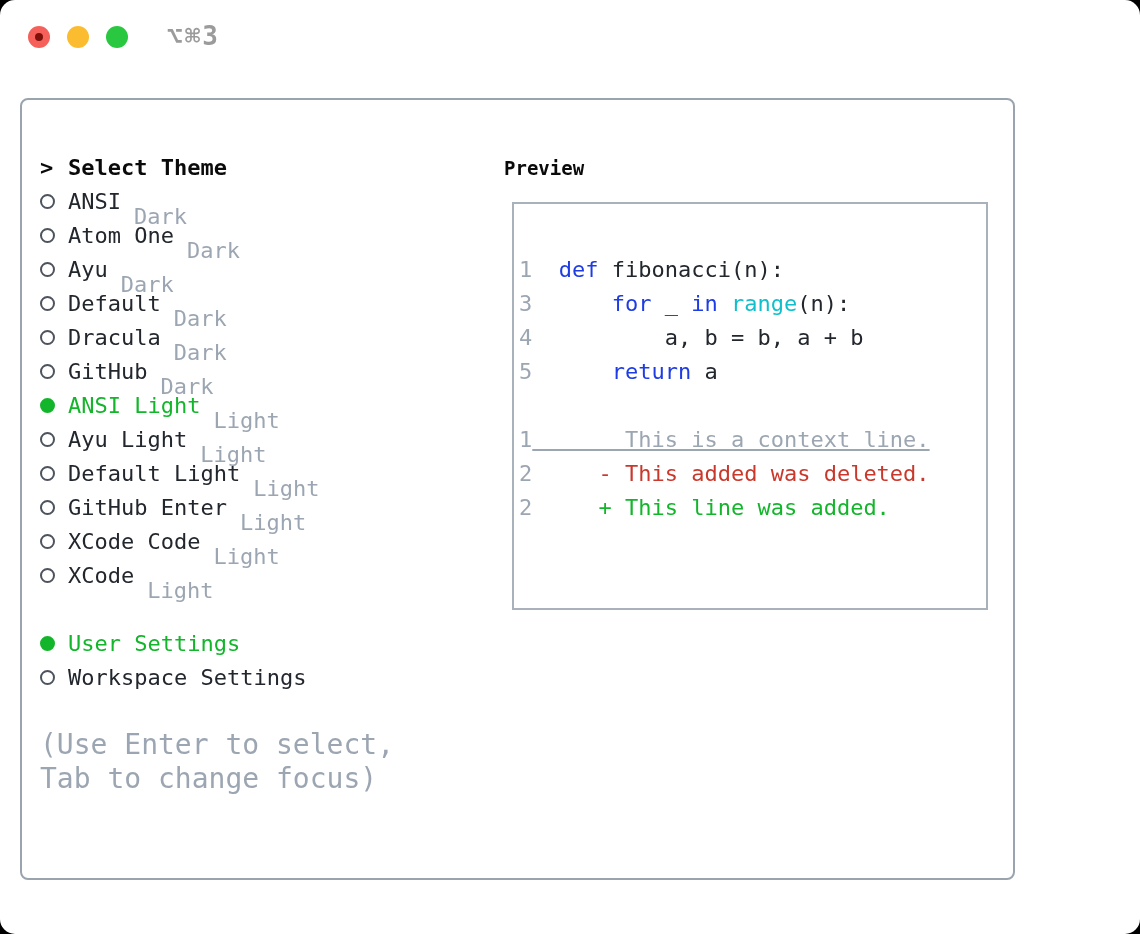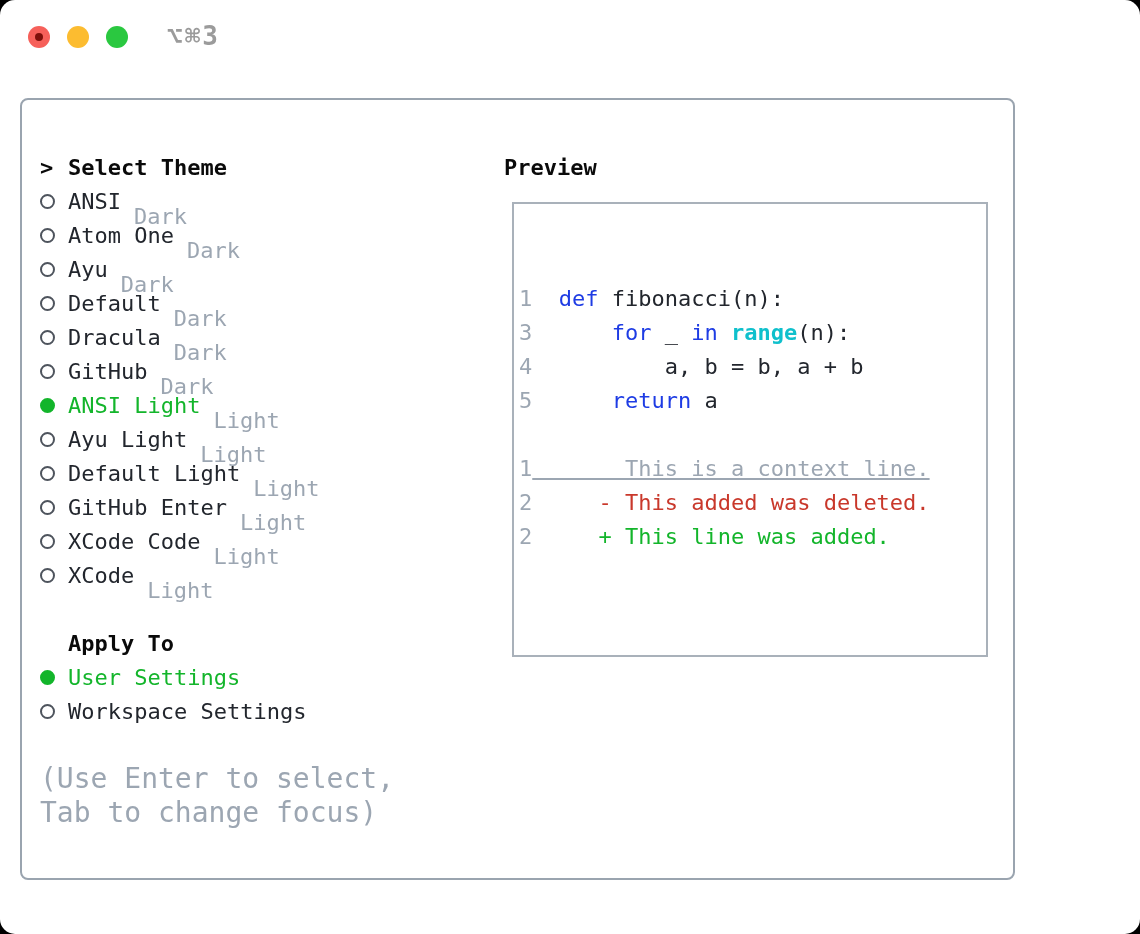--- a/index.html
+++ b/index.html
@@ -41,27 +41,27 @@
   .radio{width:15px;height:15px;border:2px solid var(--circle);border-radius:50%;}
   .radio.sel{background:var(--green);border-color:var(--green);}
   .hdr-label{font-weight:700;color:var(--hdr);}
   .t-label{color:var(--fg);}
   .row.selected .t-label{color:var(--green);}
   .t-suffix{color:var(--muted);margin-left:13px;margin-top:30px;}
   .spacer{height:34px;}
   .hint{width:420px;font-size:28px;line-height:34px;color:var(--muted);}
 
   
-  .preview-title{position:absolute;left:482px;top:51px;height:34px;line-height:34px;font-size:22px;font-weight:700;color:var(--hdr);}
-  .preview-pane{position:absolute;left:490px;top:102px;width:476px;height:455px;border:2px solid #a9b1ba;background:#fff;padding:78px 0 0 5px;}
+  .preview-title{position:absolute;left:482px;top:51px;height:34px;line-height:34px;font-size:19px;font-weight:700;color:var(--hdr);}
+  .preview-pane{position:absolute;left:490px;top:102px;width:476px;height:408px;border:2px solid #a9b1ba;background:#fff;padding:49px 0 0 5px;}
   .code-line{white-space:pre;height:34px;line-height:34px;font-size:22px;}
   .lineno{color:var(--muted);}
   .c-fg{color:var(--fg);}
   .c-blue{color:var(--blue);}
-  .c-cyan{color:var(--cyan);font-weight:bold;}
+  .c-cyan{color:var(--cyan);}
   .c-green{color:var(--green);}
   .c-red{color:var(--red);}
   .c-gray{color:var(--muted);text-decoration:underline;}
 </style>
 </head>
 <body>
 
 <div class="window">
 
   <div class="titlebar">
@@ -93,24 +93,20 @@
           <div class="row selected"><span class="marker"><span class="radio sel"></span></span><span class="t-label">ANSI Light</span><span class="t-suffix">Light</span></div>
           <div class="row"><span class="marker"><span class="radio"></span></span><span class="t-label">Ayu Light</span><span class="t-suffix">Light</span></div>
           <div class="row"><span class="marker"><span class="radio"></span></span><span class="t-label">Default Light</span><span class="t-suffix">Light</span></div>
           <div class="row"><span class="marker"><span class="radio"></span></span><span class="t-label">GitHub Enter</span><span class="t-suffix">Light</span></div>
           <div class="row"><span class="marker"><span class="radio"></span></span><span class="t-label">XCode Code</span><span class="t-suffix">Light</span></div>
           <div class="row"><span class="marker"><span class="radio"></span></span><span class="t-label">XCode</span><span class="t-suffix">Light</span></div>
         </div>
 
       <div class="spacer"></div>
 
-      <div class="row">
-        <span class="marker"></span>
-        <span class="hdr-label">Apply To</span>
-      </div>
 
       <div id="apply-options">
           <div class="row selected"><span class="marker"><span class="radio sel"></span></span><span class="t-label">User Settings</span></div>
           <div class="row"><span class="marker"><span class="radio"></span></span><span class="t-label">Workspace Settings</span></div>
         </div>
 
       <div class="spacer"></div>
 
       <div class="hint">(Use Enter to select, Tab to change focus)</div>
     </div>

